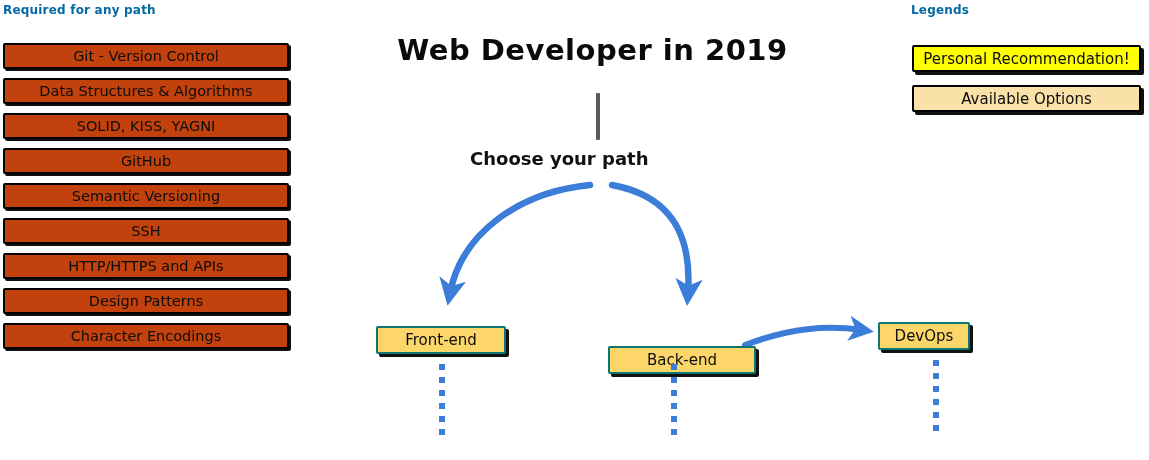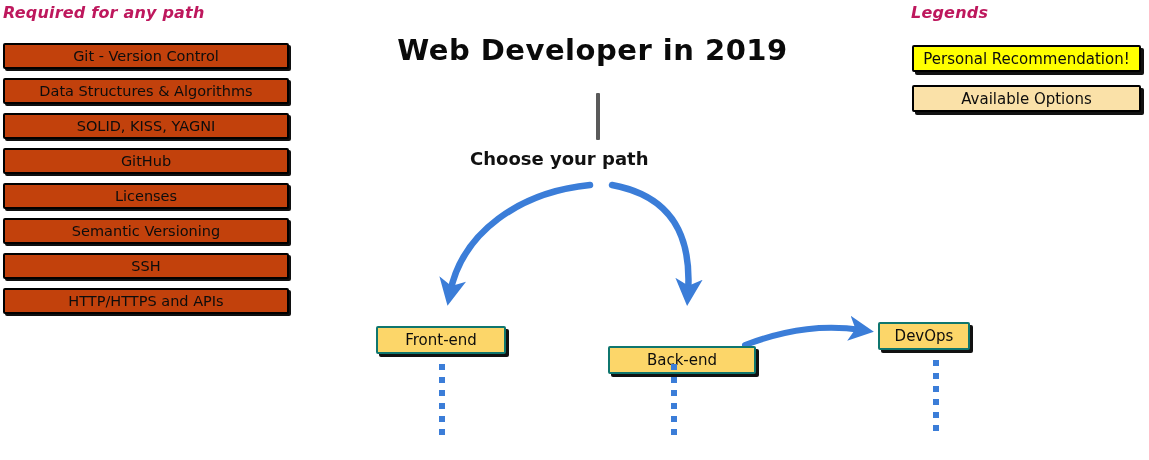--- a/index.html
+++ b/index.html
@@ -12,26 +12,25 @@
     height: 460px;
     position: relative;
     overflow: hidden;
     font-family: "DejaVu Sans", "Liberation Sans", sans-serif;
     color: #1a1a1a;
   }
 
   
   .section-heading {
     position: absolute;
-    font-size: 16px;
+    font-size: 12px;
     font-weight: bold;
     letter-spacing: 0.2px;
-    color: #be185d;
-    white-space: nowrap;
-    font-style: italic;
+    color: #0369a1;
+    white-space: nowrap;
   }
   #required-heading { left: 3px;  top: 3px; }
   #legends-heading  { left: 911px; top: 3px; }
 
   
   #required-list {
     position: absolute;
     left: 3px;
     top: 43px;
     width: 286px;
@@ -177,30 +176,33 @@
   <div class="req-item">
     <span>Data Structures &amp; Algorithms</span>
   </div>
   <div class="req-item">
     <span>SOLID, KISS, YAGNI</span>
   </div>
   <div class="req-item">
     <span>GitHub</span>
   </div>
   <div class="req-item">
-    <span>Licenses</span>
-  </div>
-  <div class="req-item">
     <span>Semantic Versioning</span>
   </div>
   <div class="req-item">
     <span>SSH</span>
   </div>
   <div class="req-item">
     <span>HTTP/HTTPS and APIs</span>
+  </div>
+  <div class="req-item">
+    <span>Design Patterns</span>
+  </div>
+  <div class="req-item">
+    <span>Character Encodings</span>
   </div>
 </div>
 
 <div id="diagram-title">
   <span id="title-inner">Web Developer in 2019</span>
 </div>
 
 <div id="trunk-line"></div>
 
 <div id="choose-path-label">Choose your path</div>

